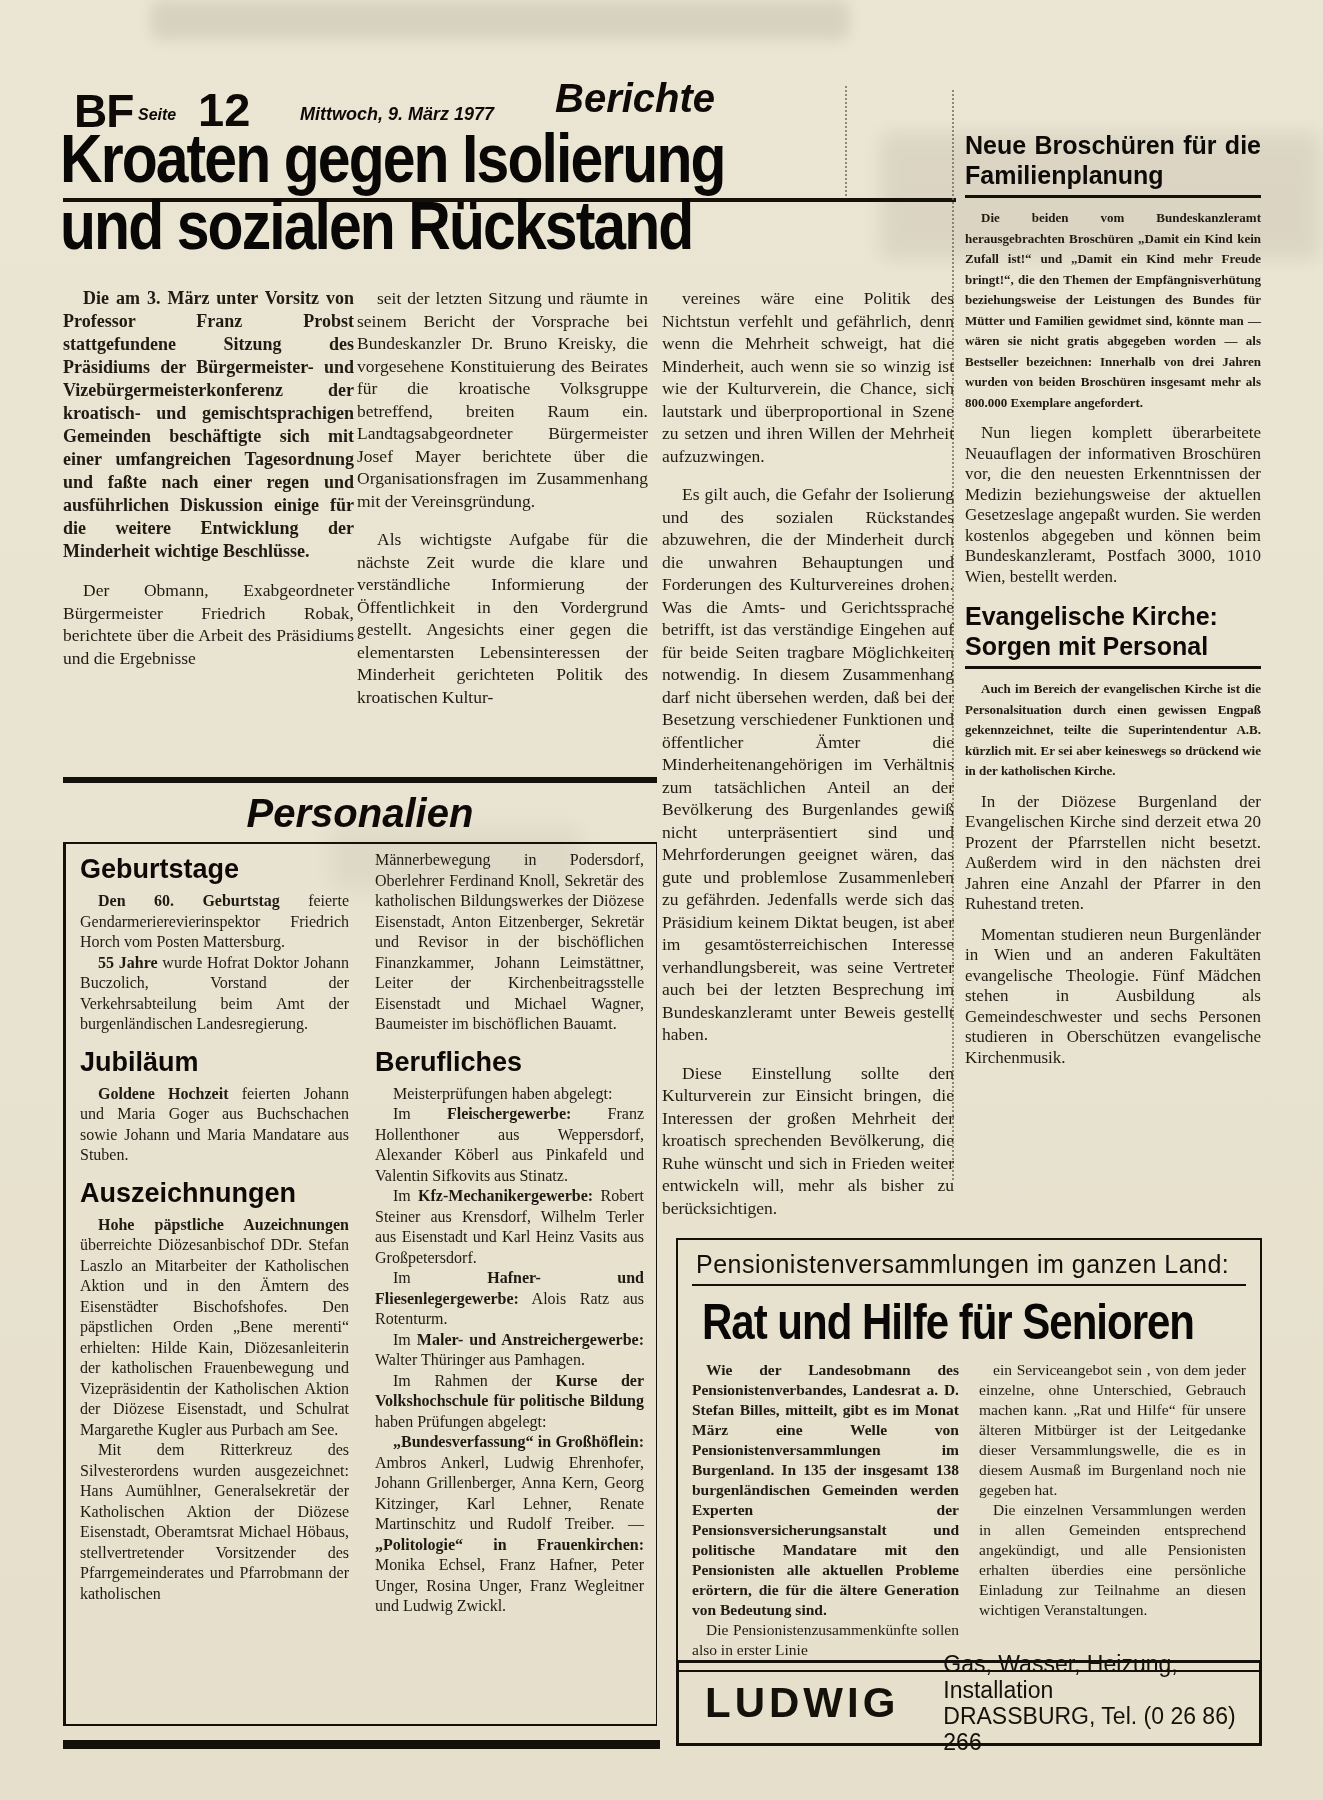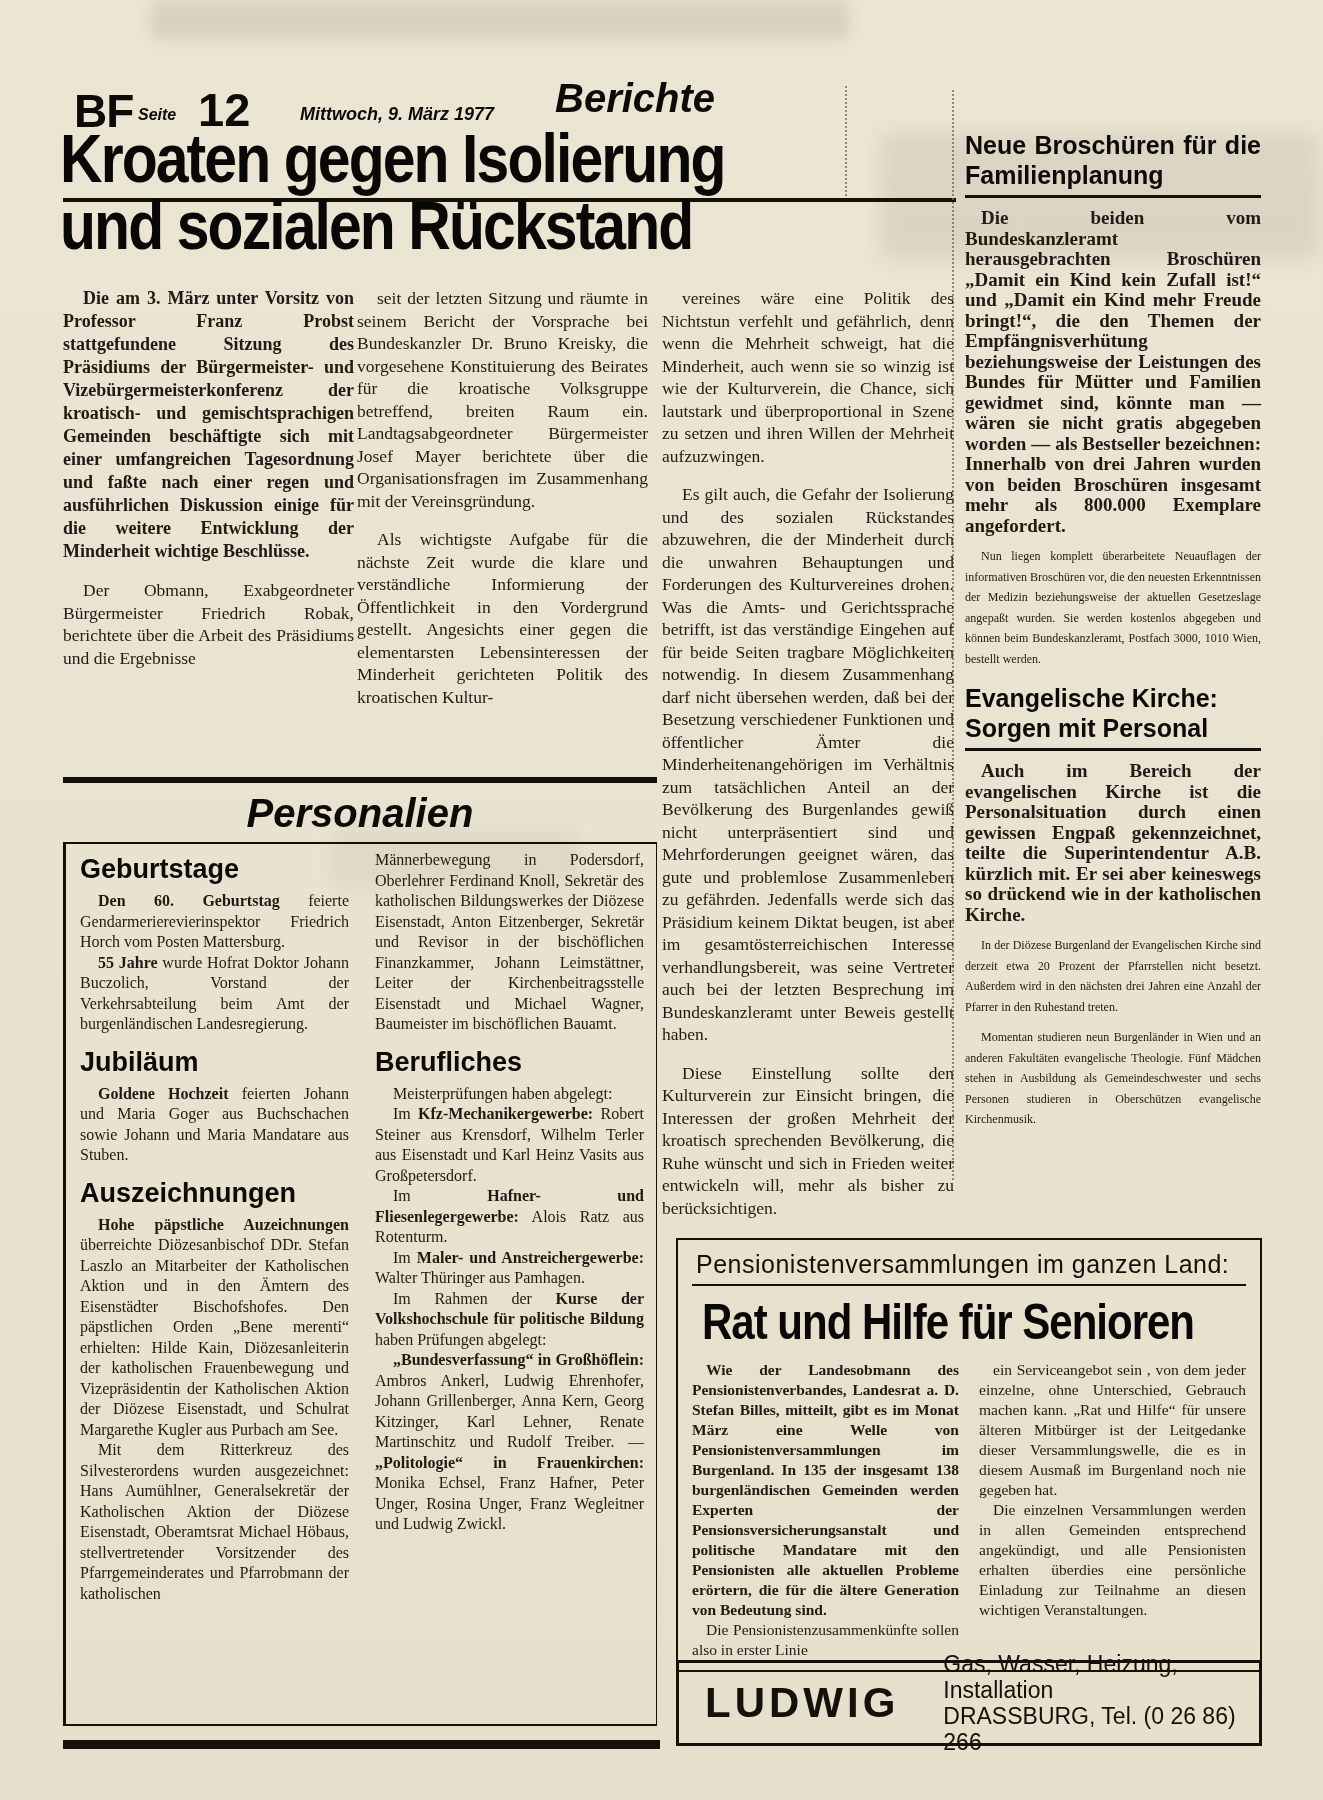--- a/index.html
+++ b/index.html
@@ -51,22 +51,22 @@
   .pcol .pheading:first-child{margin-top:4px;}
   .pitem{font-size:16px;line-height:20.5px;text-indent:18px;}
   .pitem .lead{font-weight:bold;}
   .thickbar{left:63px;top:1740px;width:597px;height:9px;background:#14100a;}
 
   
   .sb{left:965px;top:130px;width:296px;}
   .sb-title{font-family:"Liberation Sans",sans-serif;font-weight:bold;font-size:25px;
             line-height:30px;color:#0d0a07;}
   .sb-rule{height:3px;background:#14100a;margin:5px 0 10px;}
-  .sb p{font-size:12px;line-height:20.5px;text-indent:16px;margin-bottom:10px;}
-  .sb p.bold{font-weight:bold;font-size:19px;}
+  .sb p{font-size:17px;line-height:20.5px;text-indent:16px;margin-bottom:10px;}
+  .sb p.bold{font-weight:bold;font-size:13px;}
   .sb .sect2{margin-top:14px;}
 
   
   .pens{left:676px;top:1238px;width:586px;height:434px;border:2px solid #14100a;
         box-sizing:border-box;padding:10px 14px 0;}
   .pens-kicker{font-family:"Liberation Sans",sans-serif;font-size:25px;letter-spacing:.5px;
                color:#14100a;padding-left:4px;}
   .pens-rule{height:2px;background:#14100a;margin:5px 0 8px;}
   .pens-headline{font-family:"Liberation Sans",sans-serif;font-weight:bold;font-size:42px;
                  letter-spacing:-1px;color:#0a0806;margin:4px 0 18px;padding-left:10px;
@@ -132,20 +132,21 @@
         <div class="pheading">Jubiläum</div>
         <p class="pitem"><span class="lead">Goldene Hochzeit</span><span> feierten Johann und Maria Goger aus Buchschachen sowie Johann und Maria Mandatare aus Stuben.</span></p>
         <div class="pheading">Auszeichnungen</div>
         <p class="pitem"><span class="lead">Hohe päpstliche Auzeichnungen</span><span> überreichte Diözesanbischof DDr. Stefan Laszlo an Mitarbeiter der Katholischen Aktion und in den Ämtern des Eisenstädter Bischofshofes. Den päpstlichen Orden „Bene merenti“ erhielten: Hilde Kain, Diözesanleiterin der katholischen Frauenbewegung und Vizepräsidentin der Katholischen Aktion der Diözese Eisenstadt, und Schulrat Margarethe Kugler aus Purbach am See.</span></p>
         <p class="pitem"><span>Mit dem Ritterkreuz des Silvesterordens wurden ausgezeichnet: Hans Aumühlner, Generalsekretär der Katholischen Aktion der Diözese Eisenstadt, Oberamtsrat Michael Höbaus, stellvertretender Vorsitzender des Pfarrgemeinderates und Pfarrobmann der katholischen</span></p>
       </div>
       <div class="pcol j">
         <p class="pitem" style="text-indent:0;">Männerbewegung in Podersdorf, Oberlehrer Ferdinand Knoll, Sekretär des katholischen Bildungswerkes der Diözese Eisenstadt, Anton Eitzenberger, Sekretär und Revisor in der bischöflichen Finanzkammer, Johann Leimstättner, Leiter der Kirchenbeitragsstelle Eisenstadt und Michael Wagner, Baumeister im bischöflichen Bauamt.</p>
         <div class="pheading">Berufliches</div>
         <p class="pitem">Meisterprüfungen haben abgelegt:</p>
+        <p class="pitem"><span>Im </span><span class="lead">Fleischergewerbe:</span><span> Franz Hollenthoner aus Weppersdorf, Alexander Köberl aus Pinkafeld und Valentin Sifkovits aus Stinatz.</span></p>
         <p class="pitem"><span>Im </span><span class="lead">Kfz-Mechanikergewerbe:</span><span> Robert Steiner aus Krensdorf, Wilhelm Terler aus Eisenstadt und Karl Heinz Vasits aus Großpetersdorf.</span></p>
         <p class="pitem"><span>Im </span><span class="lead">Hafner- und Fliesenlegergewerbe:</span><span> Alois Ratz aus Rotenturm.</span></p>
         <p class="pitem"><span>Im </span><span class="lead">Maler- und Anstreichergewerbe:</span><span> Walter Thüringer aus Pamhagen.</span></p>
         <p class="pitem"><span>Im Rahmen der </span><span class="lead">Kurse der Volkshochschule für politische Bildung</span><span> haben Prüfungen abgelegt:</span></p>
         <p class="pitem"><span class="lead">„Bundesverfassung“ in Großhöflein:</span><span> Ambros Ankerl, Ludwig Ehrenhofer, Johann Grillenberger, Anna Kern, Georg Kitzinger, Karl Lehner, Renate Martinschitz und Rudolf Treiber. — </span><span class="lead">„Politologie“ in Frauenkirchen:</span><span> Monika Echsel, Franz Hafner, Peter Unger, Rosina Unger, Franz Wegleitner und Ludwig Zwickl.</span></p>
       </div>
     </div>
   </div>
   <div class="abs thickbar"></div>
 

